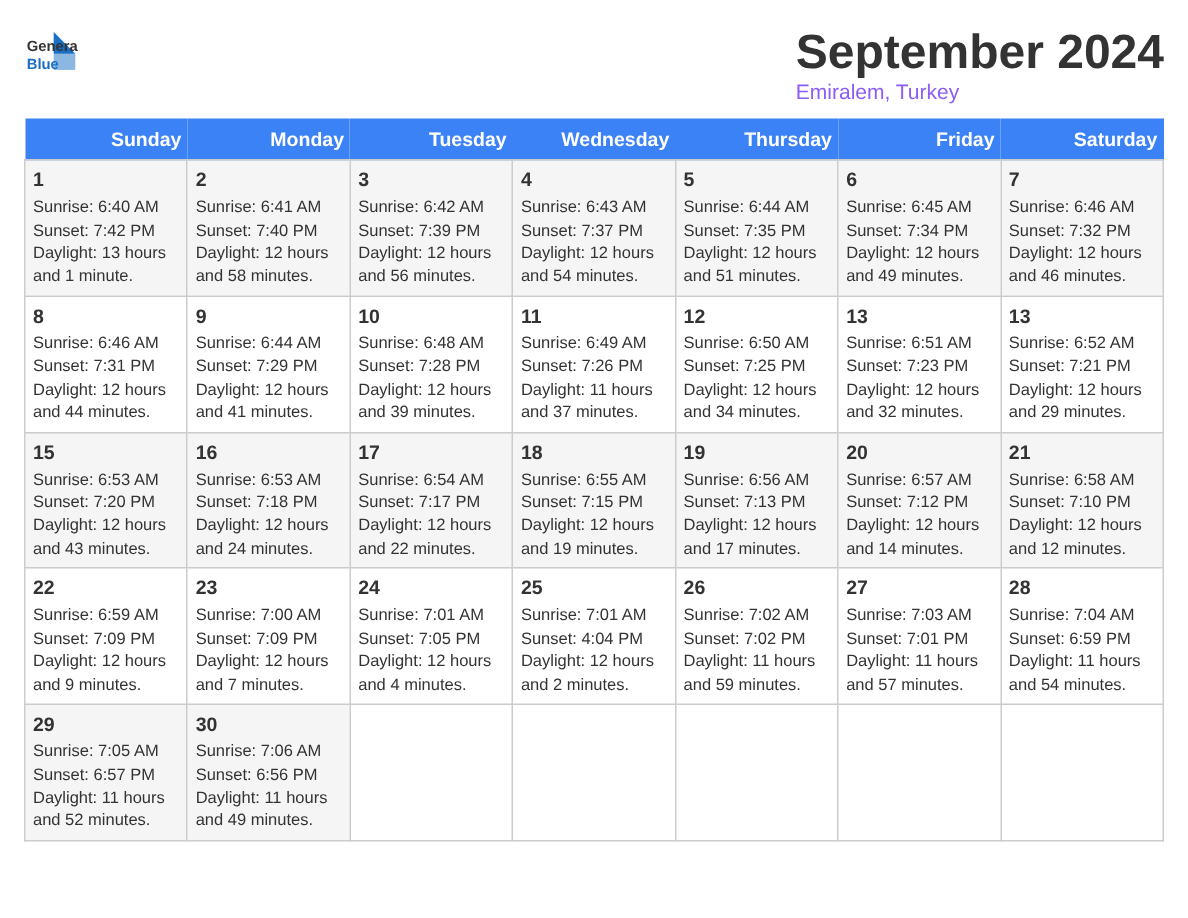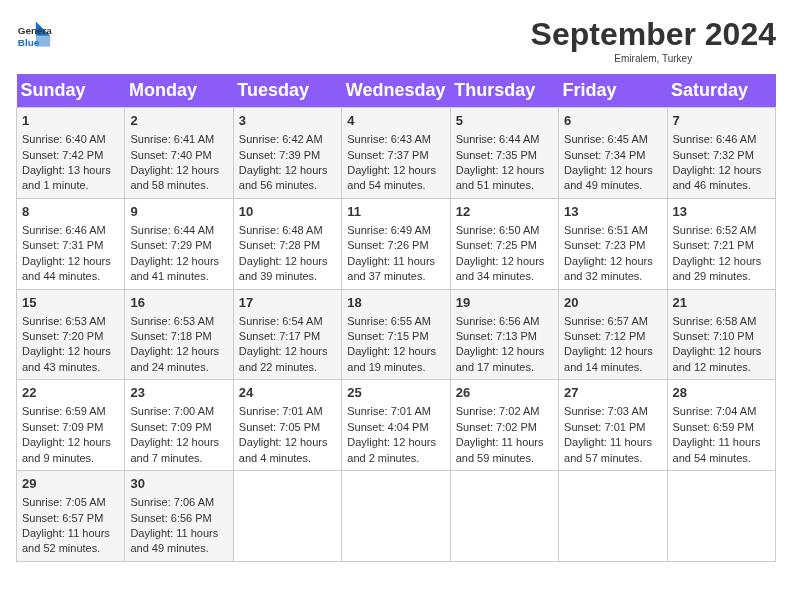--- a/index.html
+++ b/index.html
@@ -19,42 +19,42 @@
     .logo {
       display: flex;
       align-items: center;
       gap: 4px;
     }
     .logo-icon {
       width: 36px;
       height: 36px;
     }
     .title-block {
-      text-align: center;
+      text-align: left;
     }
     .month-title {
       font-size: 32px;
       font-weight: bold;
       color: #333;
     }
     .subtitle {
-      font-size: 10px;
-      color: #404040;
+      font-size: 14px;
+      color: #8b5cf6;
     }
     table {
       width: 100%;
       border-collapse: collapse;
       font-size: 11px;
     }
     thead tr th {
-      background-color: #8b5cf6;
+      background-color: #3b82f6;
       color: #fff;
       padding: 6px 4px;
-      text-align: left;
-      font-size: 18px;
+      text-align: right;
+      font-size: 13px;
       font-weight: bold;
     }
     tbody tr td {
       border: 1px solid #ccc;
       vertical-align: top;
       padding: 4px 5px;
       width: calc(100% / 7);
       min-height: 80px;
       color: #333;
       line-height: 1.4;

